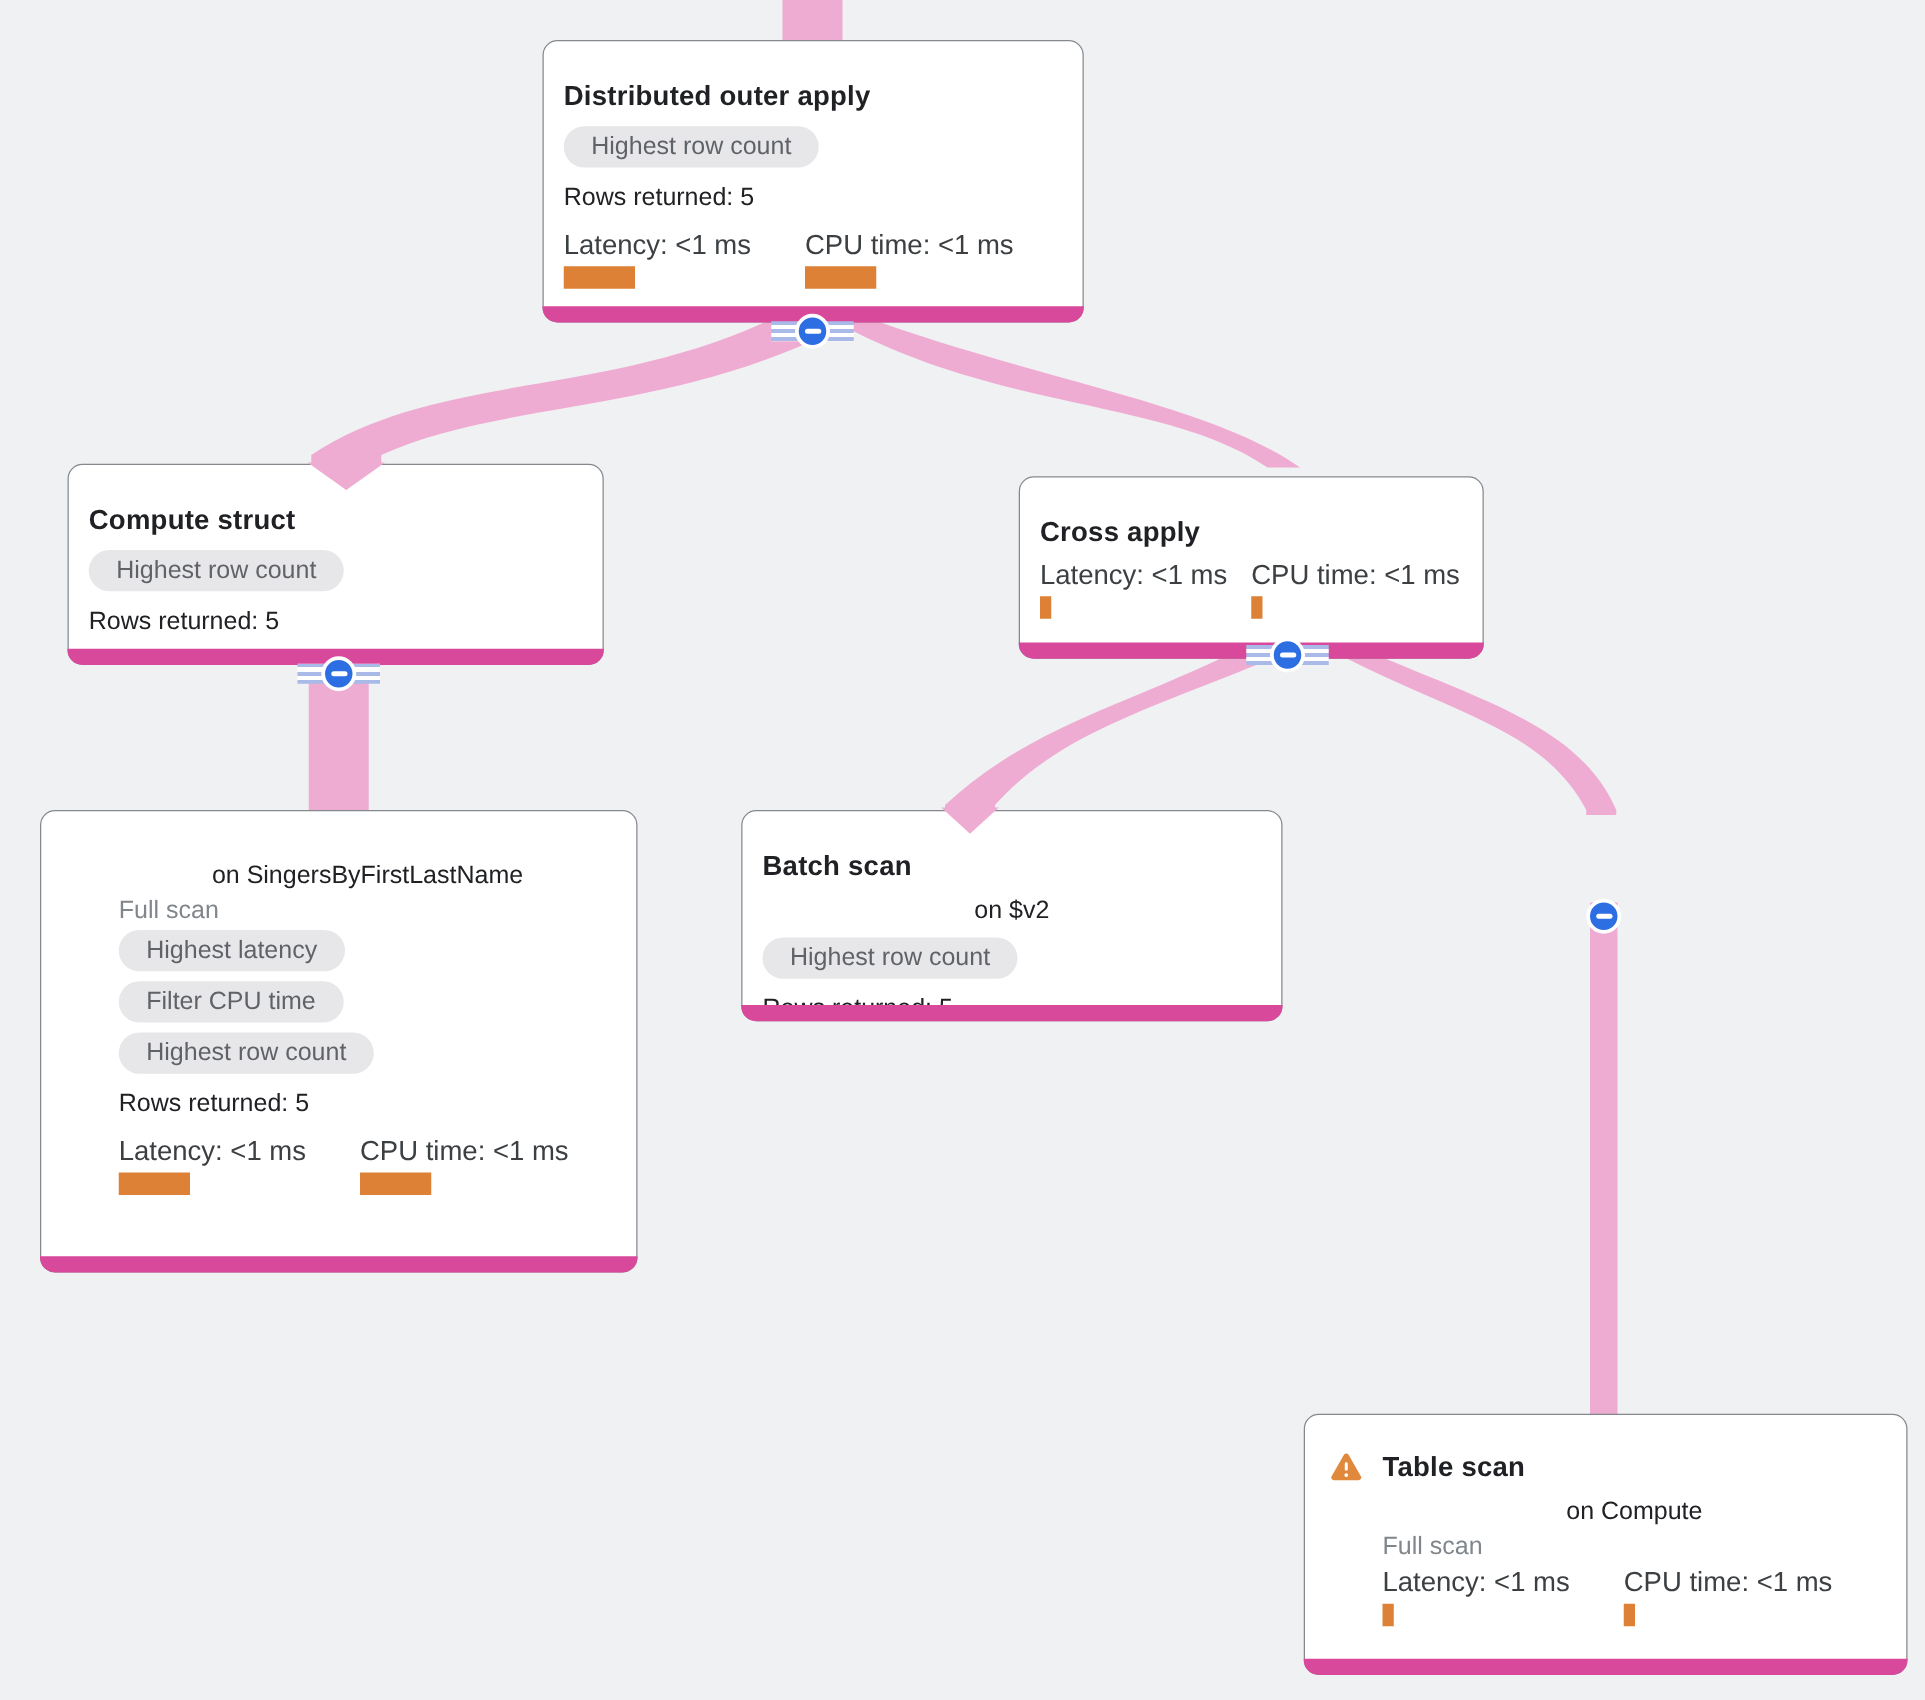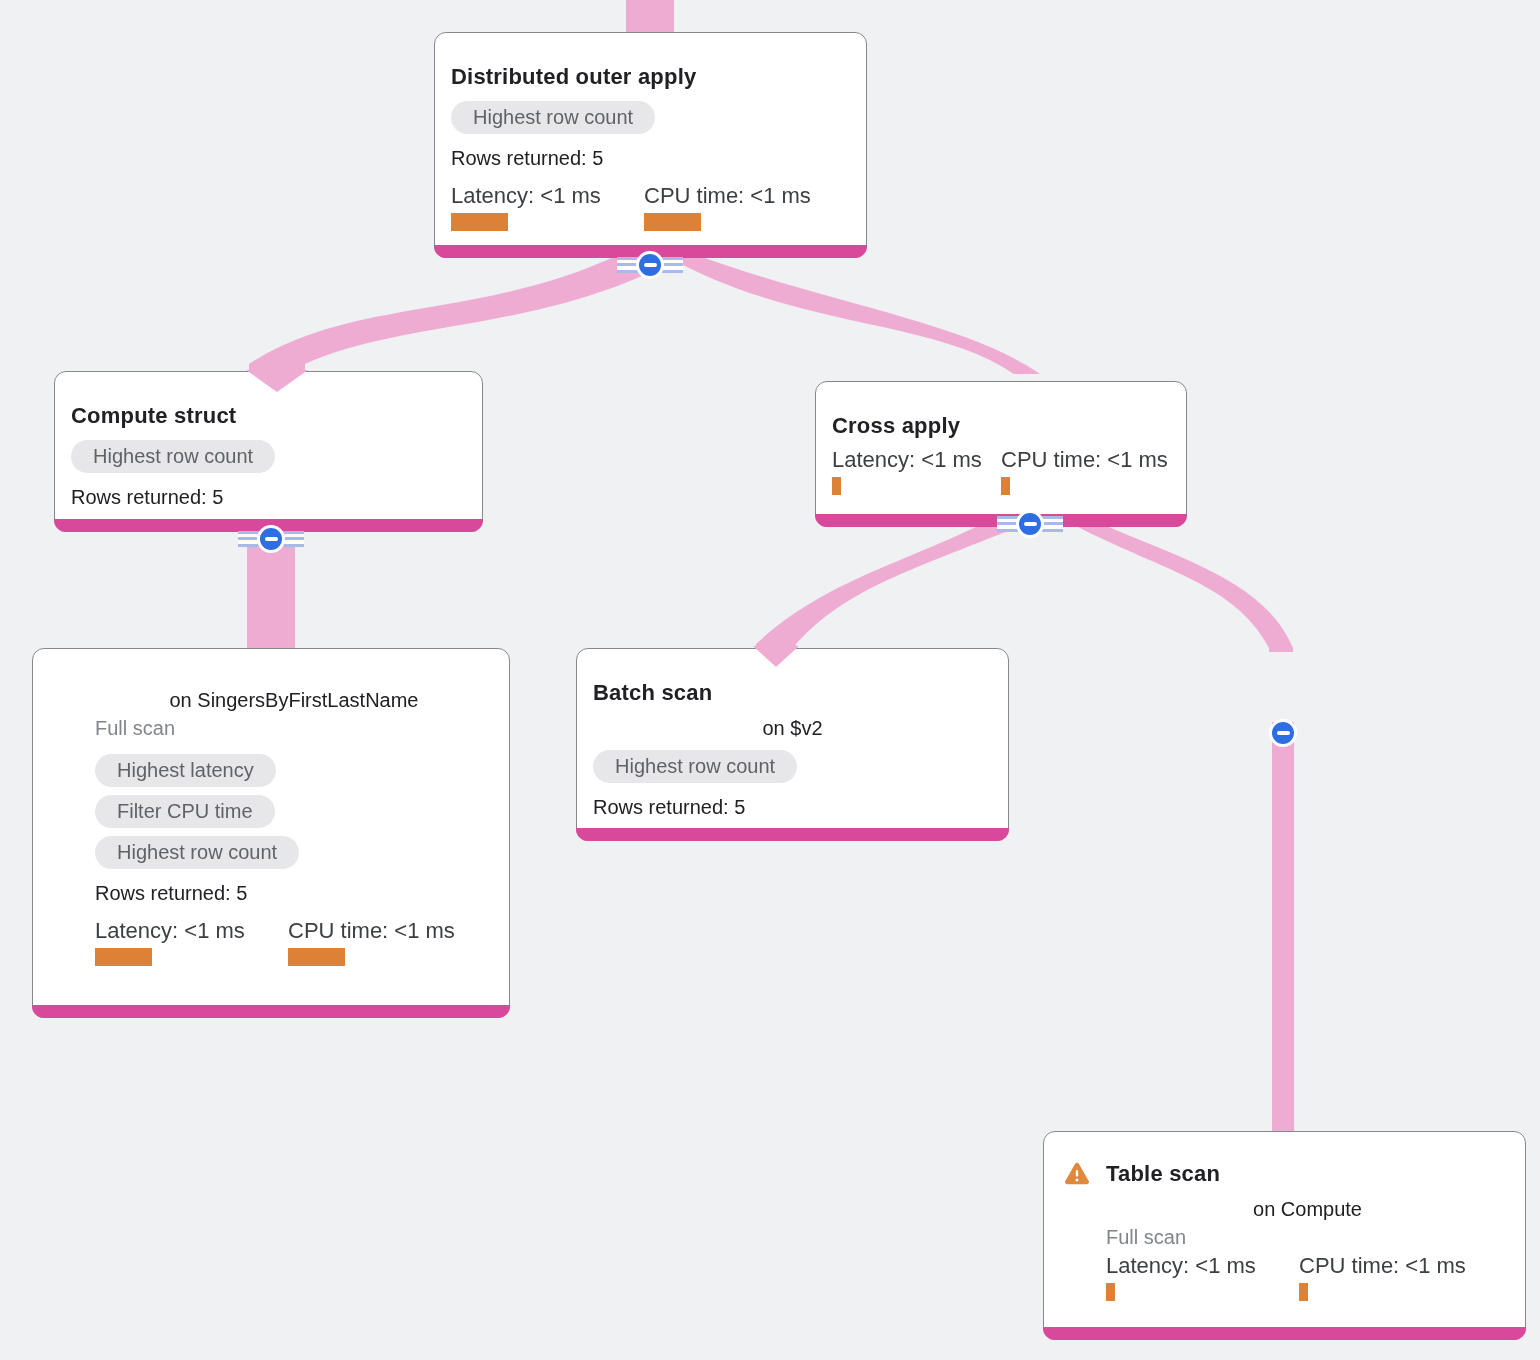--- a/index.html
+++ b/index.html
@@ -102,40 +102,40 @@
       </div>
     </div>
     <div class="accent"></div>
   </div>
 
   <div class="card" style="left:32px;top:648px;width:478px;height:370px">
     <div class="card-body">
       <div class="indent">
         <div class="subtitle">on SingersByFirstLastName</div>
         <div class="muted">Full scan</div>
-        <div class="chip-row" style="margin-top:14px;"><span class="chip">Highest latency</span></div>
+        <div class="chip-row" style="margin-top:4px;"><span class="chip">Highest latency</span></div>
         <div class="chip-row" style="margin-top:8px;"><span class="chip">Filter CPU time</span></div>
         <div class="chip-row" style="margin-top:8px;"><span class="chip">Highest row count</span></div>
         <div class="rows">Rows returned: 5</div>
         <div class="metrics">
           <div class="metric">
             <div class="mlabel">Latency: &lt;1 ms</div>
             <div class="bar wide"></div>
           </div>
           <div class="metric">
             <div class="mlabel">CPU time: &lt;1 ms</div>
             <div class="bar wide"></div>
           </div>
         </div>
       </div>
     </div>
     <div class="accent"></div>
   </div>
 
-  <div class="card" style="left:576px;top:648px;width:433px;height:193px">
+  <div class="card" style="left:593px;top:648px;width:433px;height:169px">
     <div class="card-body">
       <h2 class="title">Batch scan</h2>
       <div class="subtitle">on $v2</div>
       <div class="chip-row" style="margin-top:10px;"><span class="chip">Highest row count</span></div>
       <div class="rows">Rows returned: 5</div>
     </div>
     <div class="accent"></div>
   </div>
 
 

